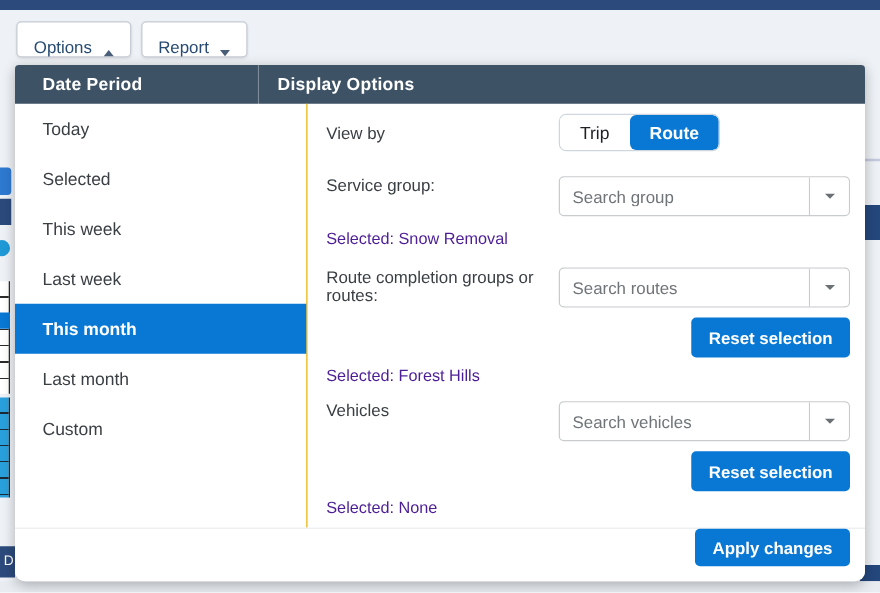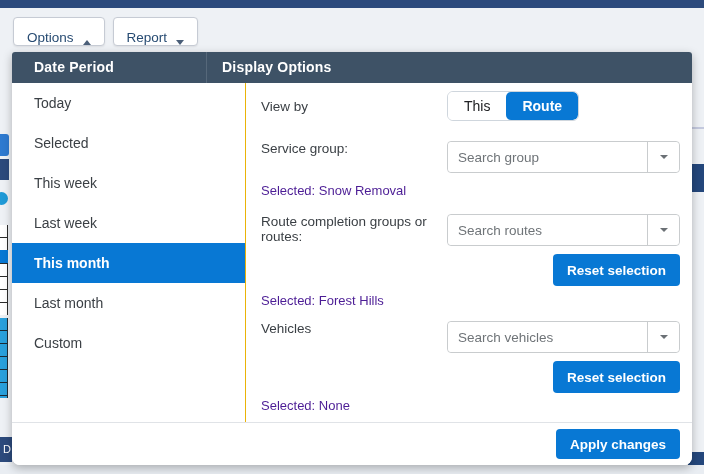--- a/index.html
+++ b/index.html
@@ -111,21 +111,21 @@
     font-family:"Liberation Sans", sans-serif; font-size:13.5px; font-weight:bold;
     height:32px; padding:0 14px; cursor:pointer;
   }
   .selected-text { font-size:13px; color:#4c1d95; }
   .sel-1 { margin-top:10px; }
   .sel-2 { margin-top:7px; }
   .sel-3 { margin-top:5px; }
 
   .panel-footer {
     flex:0 0 43px; border-top:1px solid #e0e3e7;
-    display:flex; align-items:center; justify-content:flex-end;
+    display:flex; justify-content:flex-end;
     padding-right:12px; border-radius:0 0 8px 8px; background:#fff;padding-left:24px;
   }
   .btn-apply { height:30px; }
 </style>
 </head>
 <body>
 
 <div class="topbar"></div>
 
 <div class="toolbar">
@@ -168,21 +168,21 @@
       <div class="date-item">Last month</div>
       <div class="date-item">Custom</div>
     </div>
 
     <div class="opts-col">
 
       <div class="row row-viewby">
         <div class="lbl">View by</div>
         <div class="ctrl">
           <div class="toggle-group">
-            <button class="tg-seg">This</button>
+            <button class="tg-seg">Trip</button>
             <button class="tg-seg active">Route</button>
           </div>
         </div>
       </div>
 
       <div class="row row-service">
         <div class="lbl">Service group:</div>
         <div class="ctrl">
           <div class="combo">
             <input type="text" placeholder="Search group" style="">

